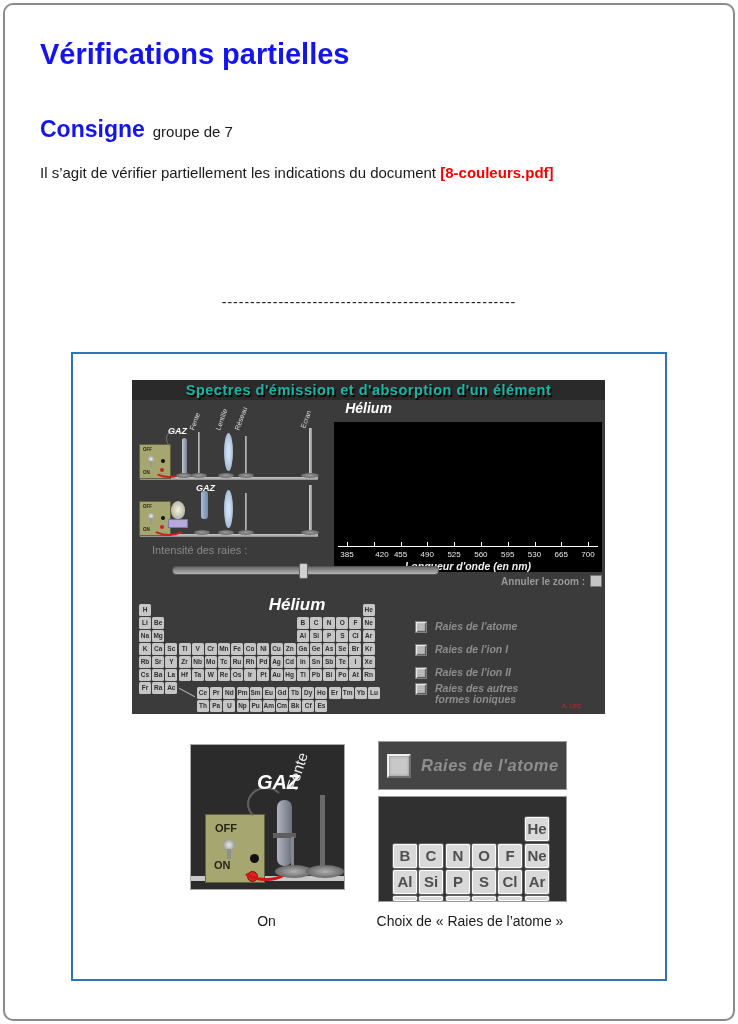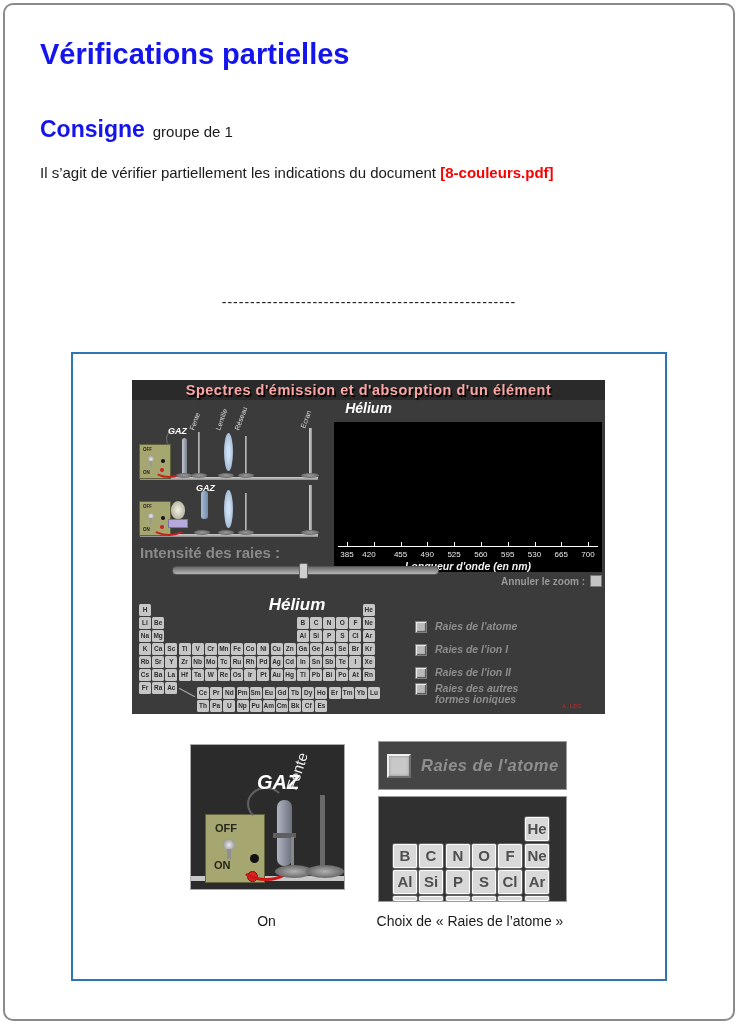--- a/index.html
+++ b/index.html
@@ -12,21 +12,21 @@
   .consigne-suffix{font-size:15px;color:#1a1a1a;margin-left:8px;}
   .para{position:absolute;left:40px;margin:0;font-size:15px;}
   .red{color:#fa0000;font-weight:bold;}
   .bluebold{color:#1414ee;font-weight:bold;}
   .separator{position:absolute;left:0;top:294px;width:738px;text-align:center;font-size:14px;letter-spacing:1px;color:#222;}
   .frame{position:absolute;left:71px;top:352px;width:592px;height:625px;border:2px solid #2e75b6;background:#fff;}
 
   
   #appshot{position:absolute;left:59px;top:26px;width:473px;height:334px;background:#3b3b3b;overflow:hidden;}
   .app-header{position:absolute;left:0;top:0;width:473px;height:20px;background:#2a2a2a;text-align:center;}
-  .app-header span{font-size:14.5px;font-weight:bold;color:#fca5a5;letter-spacing:0.5px;
+  .app-header span{font-size:14.5px;font-weight:bold;color:#14b8a6;letter-spacing:0.5px;
        text-shadow:1.5px 1.5px 1px #000;line-height:20px;margin-top:6px;}
   .app-element{position:absolute;left:0;top:20px;width:473px;text-align:center;color:#fff;
        font-size:14px;font-weight:bold;font-style:italic;}
   .spectrum{position:absolute;left:202px;top:42px;width:268px;height:150px;background:#000;}
   .axis-line{position:absolute;left:4px;top:124px;width:260px;height:1px;background:#fff;}
   .tickmark{position:absolute;width:1px;height:4px;background:#fff;top:120px;}
   .ticklabel{position:absolute;top:128px;width:24px;text-align:center;font-size:8px;color:#e8e8e8;}
   .axis-label{position:absolute;left:0;top:138px;width:268px;text-align:center;color:#f0f0f0;
        font-size:10.5px;font-style:italic;font-weight:bold;}
   .cancel-zoom{position:absolute;left:320px;top:195px;width:150px;display:flex;align-items:center;justify-content:flex-end;gap:5px;}
@@ -45,21 +45,21 @@
   .pole{position:absolute;width:2px;background:linear-gradient(90deg,#c5c5c5,#7d7d7d);}
   .pole-ecran{position:absolute;width:3px;background:linear-gradient(90deg,#d5d5d5,#909090);}
   .lens{position:absolute;width:9px;height:38px;border-radius:50%;background:radial-gradient(#cfe0f2 20%,#8fa9c6);}
   .btube{position:absolute;width:7px;height:28px;border-radius:3px;background:linear-gradient(90deg,#a8bcd6,#7289a8);}
   .bulb{position:absolute;width:14px;height:18px;border-radius:50% 50% 45% 45%;background:radial-gradient(#f5f2e4,#a09c8a);}
   .bulb-base{position:absolute;width:18px;height:7px;background:#b4a9da;border:1px solid #7d74a8;}
   .foot{position:absolute;width:16px;height:5px;border-radius:50%;background:radial-gradient(#9a9a9a,#555);}
   .rot{position:absolute;font-size:7px;color:#ddd;transform:rotate(-70deg);transform-origin:0 100%;white-space:nowrap;}
   .wireR{position:absolute;border:2px solid transparent;border-bottom-color:#c81f1f;border-radius:50%;}
   .wireD{position:absolute;border:1.5px solid transparent;border-top-color:#707070;border-left-color:#707070;border-radius:50%;}
-  .intensity-label{position:absolute;left:8px;top:164px;font-size:15px;color:#8a8a8a;font-weight:bold;}
+  .intensity-label{position:absolute;left:20px;top:164px;font-size:11px;color:#8a8a8a;font-weight:normal;}
   .slider-track{position:absolute;left:40px;top:186px;width:265px;height:7px;border-radius:4px;
        background:linear-gradient(#696969,#b5b5b5);border:1px solid #555;}
   .slider-thumb{position:absolute;left:126px;top:-4px;width:7px;height:14px;background:#cfcfcf;border:1px solid #666;border-radius:2px;}
   .pt-title{position:absolute;left:95px;top:215px;width:140px;text-align:center;color:#fff;
        font-size:17px;font-weight:bold;font-style:italic;}
   .pt-cell{position:absolute;width:12px;height:12px;background:#c6c6c6;color:#2f2f2f;font-size:6.5px;
        font-weight:bold;text-align:center;line-height:12px;border-radius:1.5px;}
   .pt-diag{position:absolute;left:46px;top:312px;width:18px;height:1px;background:#aaa;transform:rotate(28deg);}
   .radio-row{position:absolute;left:283px;display:flex;gap:8px;align-items:flex-start;}
   .radio-sq{width:10px;height:10px;background:#b9b9b9;border:1px solid #808080;flex:none;
@@ -100,21 +100,21 @@
 </style>
 </head>
 <body>
 
 <div id="page">
   <div class="page-border"></div>
 
   <h1 class="doc-title">Vérifications partielles</h1>
 
   <div class="consigne-row">
-    <span class="consigne">Consigne</span><span class="consigne-suffix">groupe de 1</span>
+    <span class="consigne">Consigne</span><span class="consigne-suffix">groupe de 7</span>
   </div>
 
   <p class="para" style="top:164px;"><span>Il s’agit de vérifier partiellement les indications du document </span><span class="red">[8-couleurs.pdf]</span></p>
 
 
 
   <div class="separator">----------------------------------------------------</div>
 
   <div class="frame">
 
@@ -123,21 +123,21 @@
         <span>Spectres d'émission et d'absorption d'un élément</span>
       </div>
       <div class="app-element">Hélium</div>
 
       <div class="spectrum">
         <div class="axis-line"></div>
         <div id="ticks">
             <div class="tickmark" style="left: 13px;"></div>
             <div class="ticklabel" style="left: 1px;">385</div>
             <div class="tickmark" style="left: 39.8px;"></div>
-            <div class="ticklabel" style="left: 23px;">420</div>
+            <div class="ticklabel" style="left: 36px;">420</div>
             <div class="tickmark" style="left: 66.6px;"></div>
             <div class="ticklabel" style="left: 54.6px;">455</div>
             <div class="tickmark" style="left: 93.3px;"></div>
             <div class="ticklabel" style="left: 81.3px;">490</div>
             <div class="tickmark" style="left: 120.1px;"></div>
             <div class="ticklabel" style="left: 108.1px;">525</div>
             <div class="tickmark" style="left: 146.9px;"></div>
             <div class="ticklabel" style="left: 134.9px;">560</div>
             <div class="tickmark" style="left: 173.7px;"></div>
             <div class="ticklabel" style="left: 161.7px;">595</div>

